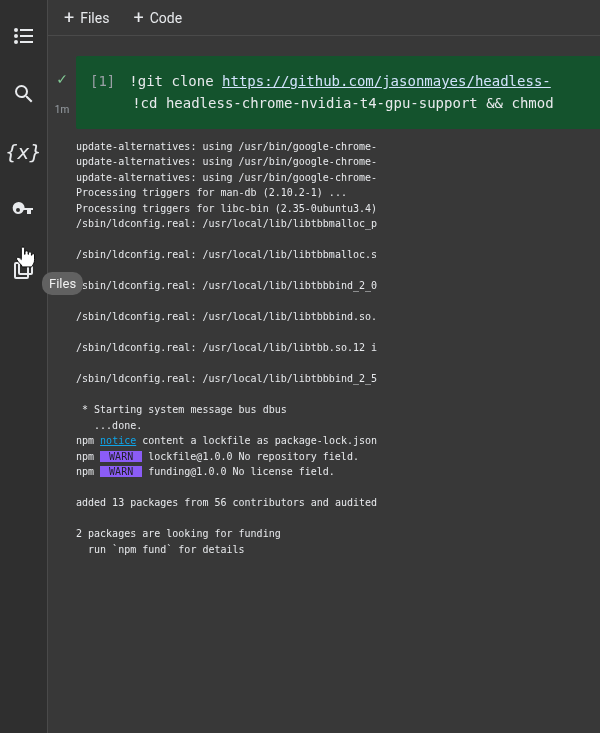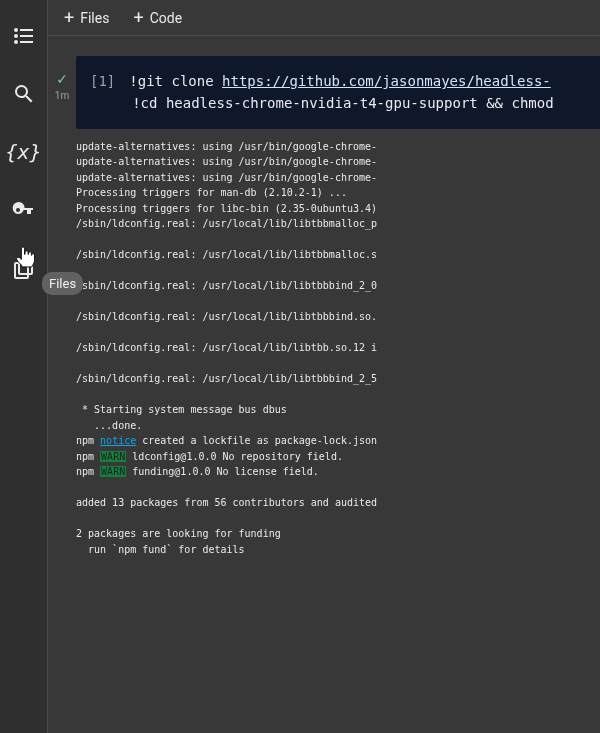--- a/index.html
+++ b/index.html
@@ -68,27 +68,27 @@
     padding-top: 10px;
     overflow:hidden;
   }
   .gutter {
     width: 28px;
     display:flex; flex-direction:column; align-items:center;
     padding-top: 26px;
     color:#9aa0a6;
   }
   .check { color:#81c995; font-size:14px; line-height:1;}
-  .elapsed { font-size:10px; color:#9aa0a6; margin-top:4px;}
+  .elapsed { font-size:10px; color:#9aa0a6; margin-top:18px;}
   .cell {
     flex:1;
     overflow:hidden;
   }
   .code-block {
-    background: #0f172a;
+    background: #14532d;
     color: #e8eaed;
     font-family: 'Consolas','Menlo',monospace;
     font-size: 14px;
     line-height: 1.6;
     padding: 14px 14px;
     white-space: pre;
     overflow:hidden;
     border-radius: 2px 0 0 2px;
     margin-top: 10px;
   }
@@ -96,21 +96,21 @@
   .code-block a { color:#d2e3fc; text-decoration: underline; }
   .output {
     font-family: 'Consolas','Menlo',monospace;
     font-size: 10px;
     line-height: 1.55;
     color:#e8eaed;
     white-space: pre;
     padding: 10px 0 0 0;
     overflow:hidden;
   }
-  .warn { background:#15803d; color:#202124; padding:0 1px;}
+  .warn { background:#8b5cf6; color:#202124; padding:0 9px;}
   .notice { color:#0ea5e9; text-decoration: underline;}
 </style>
 </head>
 <body>
 
 <div class="sidebar">
   <div class="sidebar-btn">
     <svg viewBox="0 0 24 24">
         <circle cx="4" cy="6" r="2"></circle>
         <rect x="8" y="5" width="13" height="2"></rect>
@@ -179,22 +179,22 @@
 /sbin/ldconfig.real: /usr/local/lib/libtbbbind_2_0
 
 /sbin/ldconfig.real: /usr/local/lib/libtbbbind.so.
 
 /sbin/ldconfig.real: /usr/local/lib/libtbb.so.12 i
 
 /sbin/ldconfig.real: /usr/local/lib/libtbbbind_2_5
 
  * Starting system message bus dbus
    ...done.</span>
-npm <span class="notice">notice</span><span> created a lockfile as package-lock.json</span>
-npm <span class="warn">WARN</span><span> ldconfig@1.0.0 No repository field.</span>
+npm <span class="notice">notice</span><span> content a lockfile as package-lock.json</span>
+npm <span class="warn">WARN</span><span> lockfile@1.0.0 No repository field.</span>
 npm <span class="warn">WARN</span><span> funding@1.0.0 No license field.</span><span id="trailer">
 
 added 13 packages from 56 contributors and audited
 
 2 packages are looking for funding
   run `npm fund` for details</span></div>
     </div>
   </div>
 </div>
 

